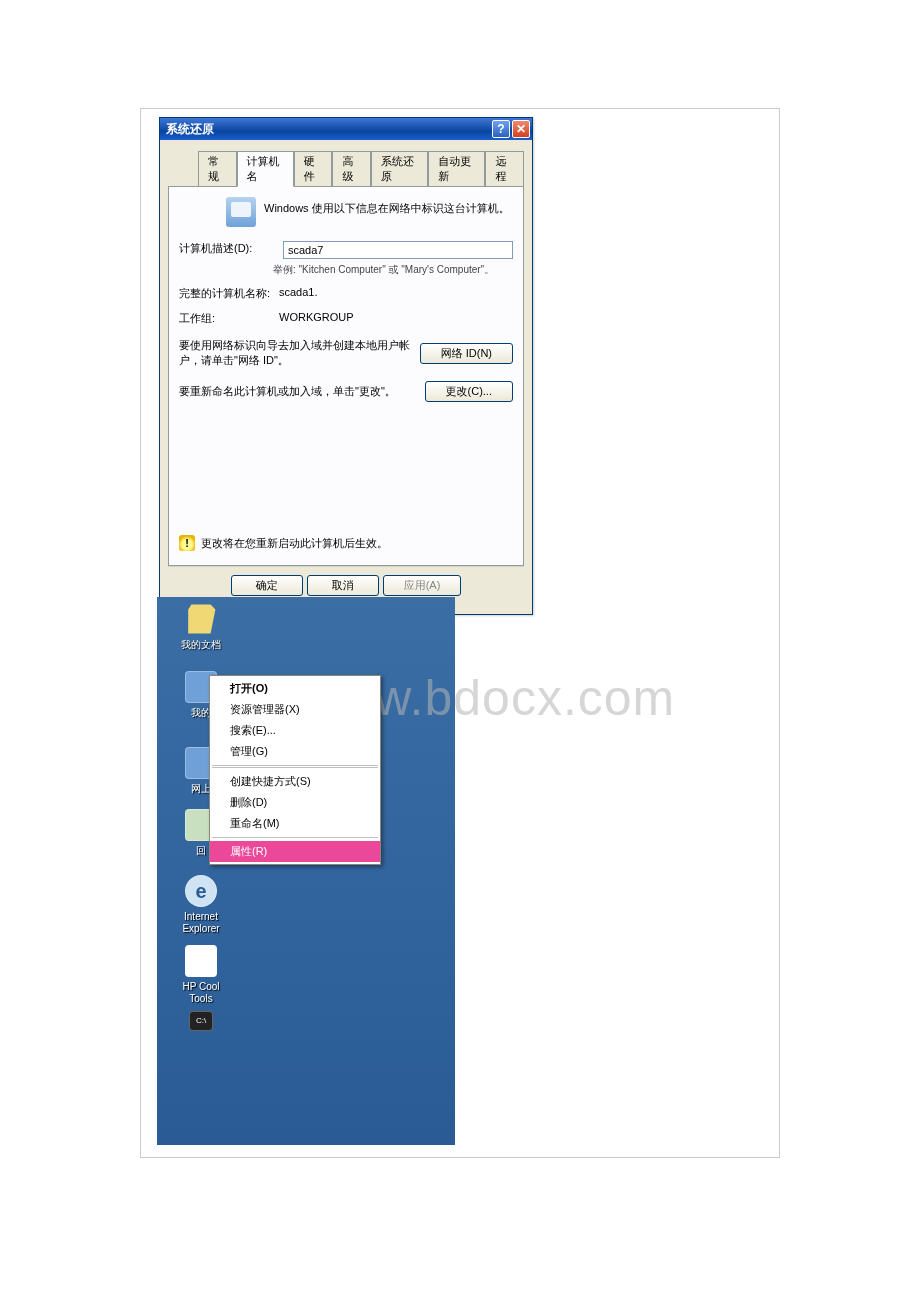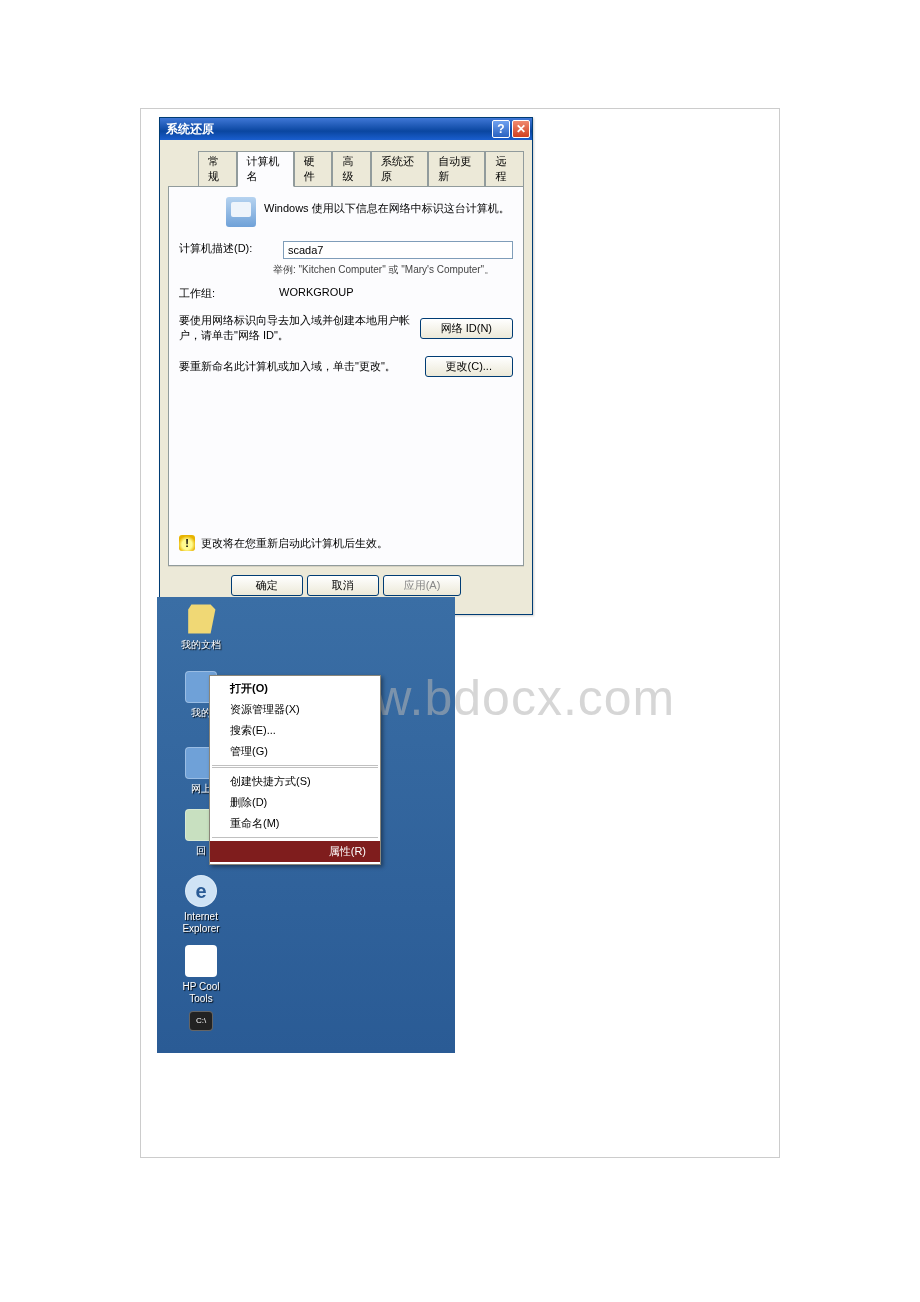--- a/index.html
+++ b/index.html
@@ -122,21 +122,21 @@
       font-weight:bold;color:#000;font-size:11px;
     }
     .dlg-buttons {
       display:flex; justify-content:center; gap:4px;
       padding: 8px 0 10px;
       border-top:1px solid #d6d2c2;
     }
     
     .desktop {
       position:absolute; left:16px; top:488px;
-      width: 298px; height: 456px;
+      width: 298px; height: 548px;
       background: linear-gradient(#3a6ea5 0%, #2a5b95 100%);
       color:#fff; font-size:11px;
       overflow:hidden;
     }
     .desk-icon {
       position:absolute; width:64px; text-align:center;
       line-height:1.2;
     }
     .desk-icon .ico {
       width:32px;height:32px;margin:0 auto 4px;
@@ -169,21 +169,21 @@
       box-shadow:2px 2px 4px rgba(0,0,0,.4);
       z-index:5;
     }
     .ctx-menu .grp{ padding:2px 0;}
     .ctx-menu .item{
       padding:3px 14px 3px 20px;
       font-size:11px; cursor:pointer;
     }
     .ctx-menu .item.bold{ font-weight:bold;}
     .ctx-menu .item.sel{
-      background:#7f1d1d; color:#fff;text-align:right;
+      background:#ec4899; color:#fff;
     }
     .ctx-menu hr{ border:none;border-top:1px solid #c0c0c0;margin:1px 2px;}
     .watermark{
       position:absolute;
       left:160px; top:560px;
       font-size:50px; font-weight:300;
       color:rgba(180,180,180,.55);
       letter-spacing:1px;
       pointer-events:none;
       font-family: Arial, sans-serif;
@@ -217,20 +217,24 @@
         </div>
 
         <div class="formrow">
           <div class="lbl">计算机描述(D):</div>
           <div class="val">
             <input class="textfield" value="scada7" style="">
             <div class="hint">举例: "Kitchen Computer" 或 "Mary's Computer"。</div>
           </div>
         </div>
 
+        <div class="formrow">
+          <div class="lbl">完整的计算机名称:</div>
+          <div class="val">scada1.</div>
+        </div>
 
         <div class="formrow">
           <div class="lbl">工作组:</div>
           <div class="val">WORKGROUP</div>
         </div>
 
         <div class="section">
           <div class="desc">要使用网络标识向导去加入域并创建本地用户帐户，请单击"网络 ID"。</div>
           <button class="winbtn">网络 ID(N)</button>
         </div>

